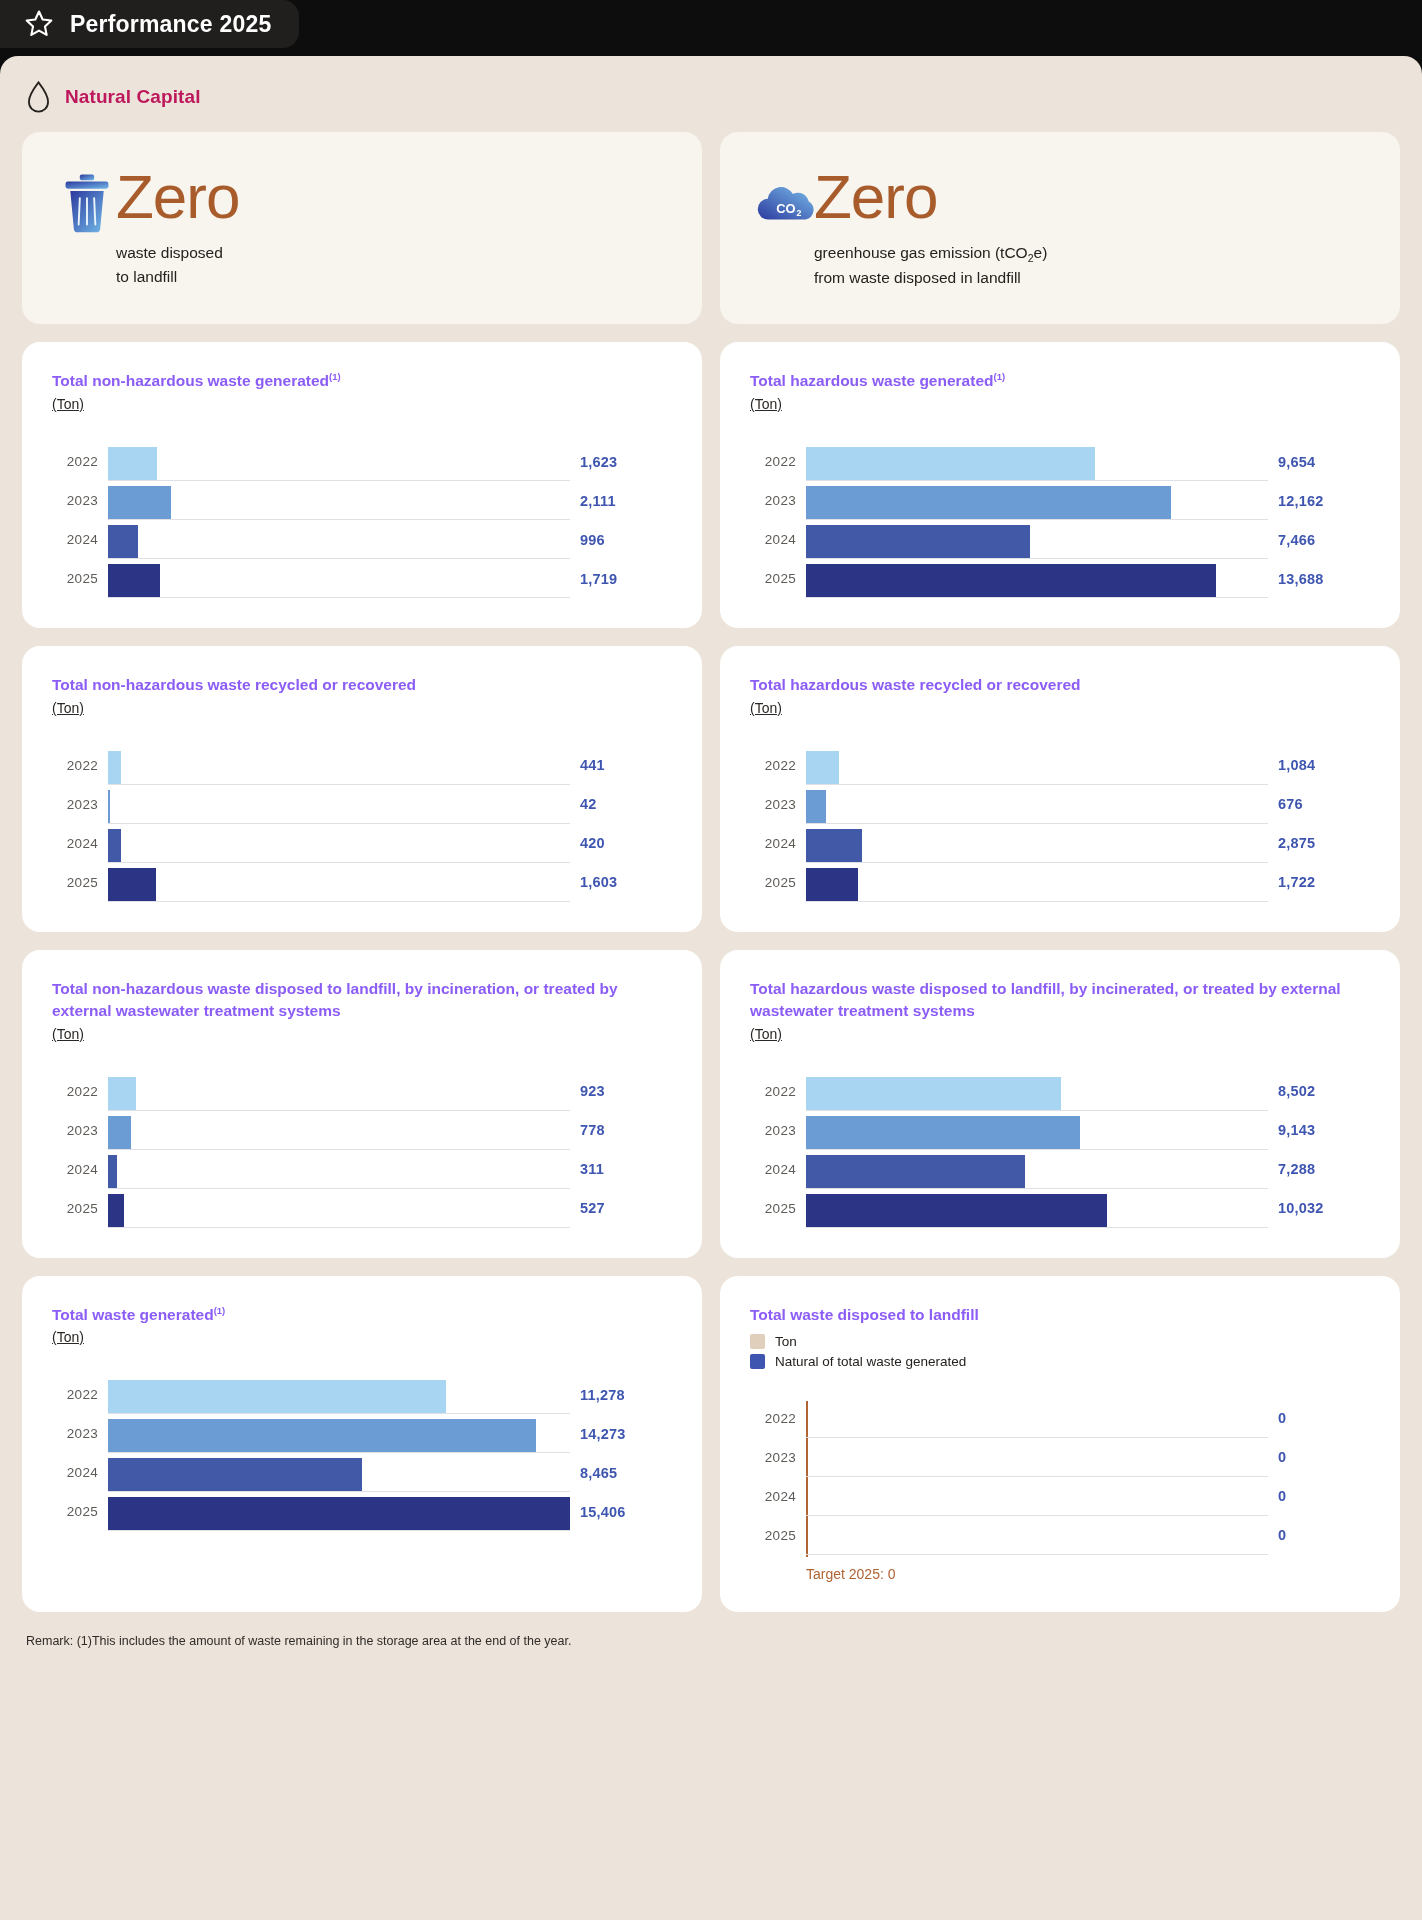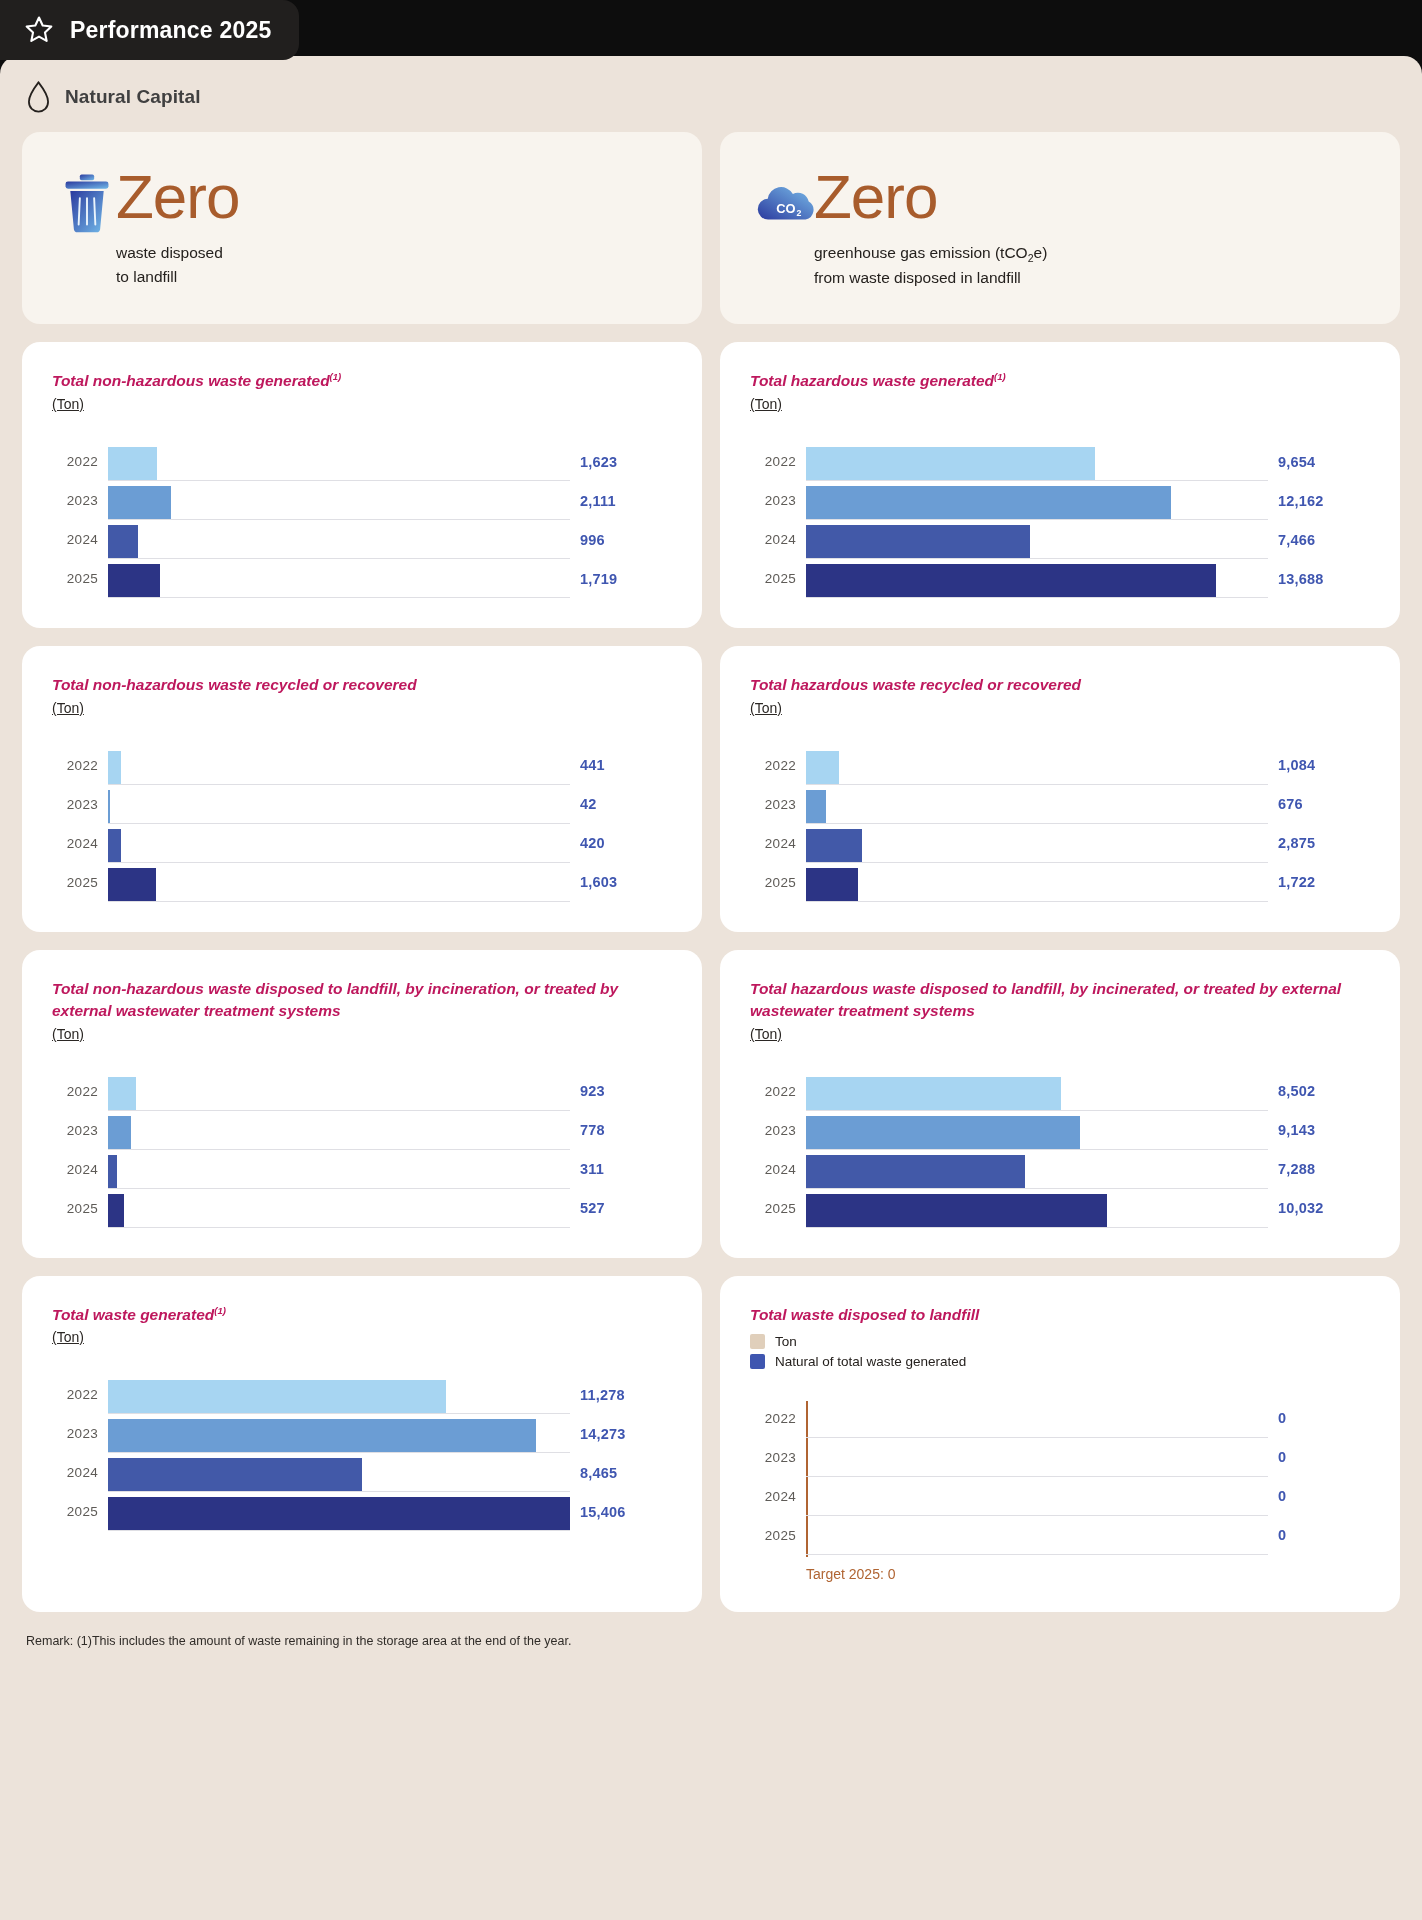--- a/index.html
+++ b/index.html
@@ -12,21 +12,21 @@
 
   
   .topbar {
     height: 56px;
     background: #0d0d0d;
     position: relative;
   }
   .tab-pill {
     position: absolute;
     left: 0; top: 0;
-    height: 60px;
+    height: 48px;
     background: #211f1e;
     border-radius: 0 16px 16px 0;
     display: flex;
     align-items: center;
     gap: 14px;
     padding: 0 28px 0 22px;
   }
   .tab-pill .star { width: 34px; height: 34px; flex: none; }
   .tab-title {
     color: #ffffff;
@@ -46,21 +46,21 @@
   .section-head {
     display: flex;
     align-items: center;
     gap: 13px;
     padding: 24px 0 18px 25px;
   }
   .section-head .drop { width: 27px; height: 34px; flex: none; }
   .section-title {
     font-size: 19px;
     font-weight: 700;
-    color: #404040;
+    color: #be185d;
     letter-spacing: .1px;
   }
 
   .grid {
     display: grid;
     grid-template-columns: 1fr 1fr;
     gap: 18px;
     padding: 0 22px;
   }
 
@@ -92,23 +92,22 @@
     font-size: 15.5px;
     line-height: 1.55;
     color: #25211e;
   }
   .hero-sub sub { font-size: 10.5px; }
 
   
   .card-title {
     font-size: 15.5px;
     font-weight: 700;
-    color: #be185d;
+    color: #8b5cf6;
     line-height: 1.45;
-    font-style: italic;
   }
   .card-title sup { font-size: 9.5px; font-weight: 700; vertical-align: super; }
   .card-unit {
     font-size: 14px;
     color: #2b2724;
     margin-top: 3px;
     text-decoration: underline;
   }
 
   .legend { margin-top: 8px; }

